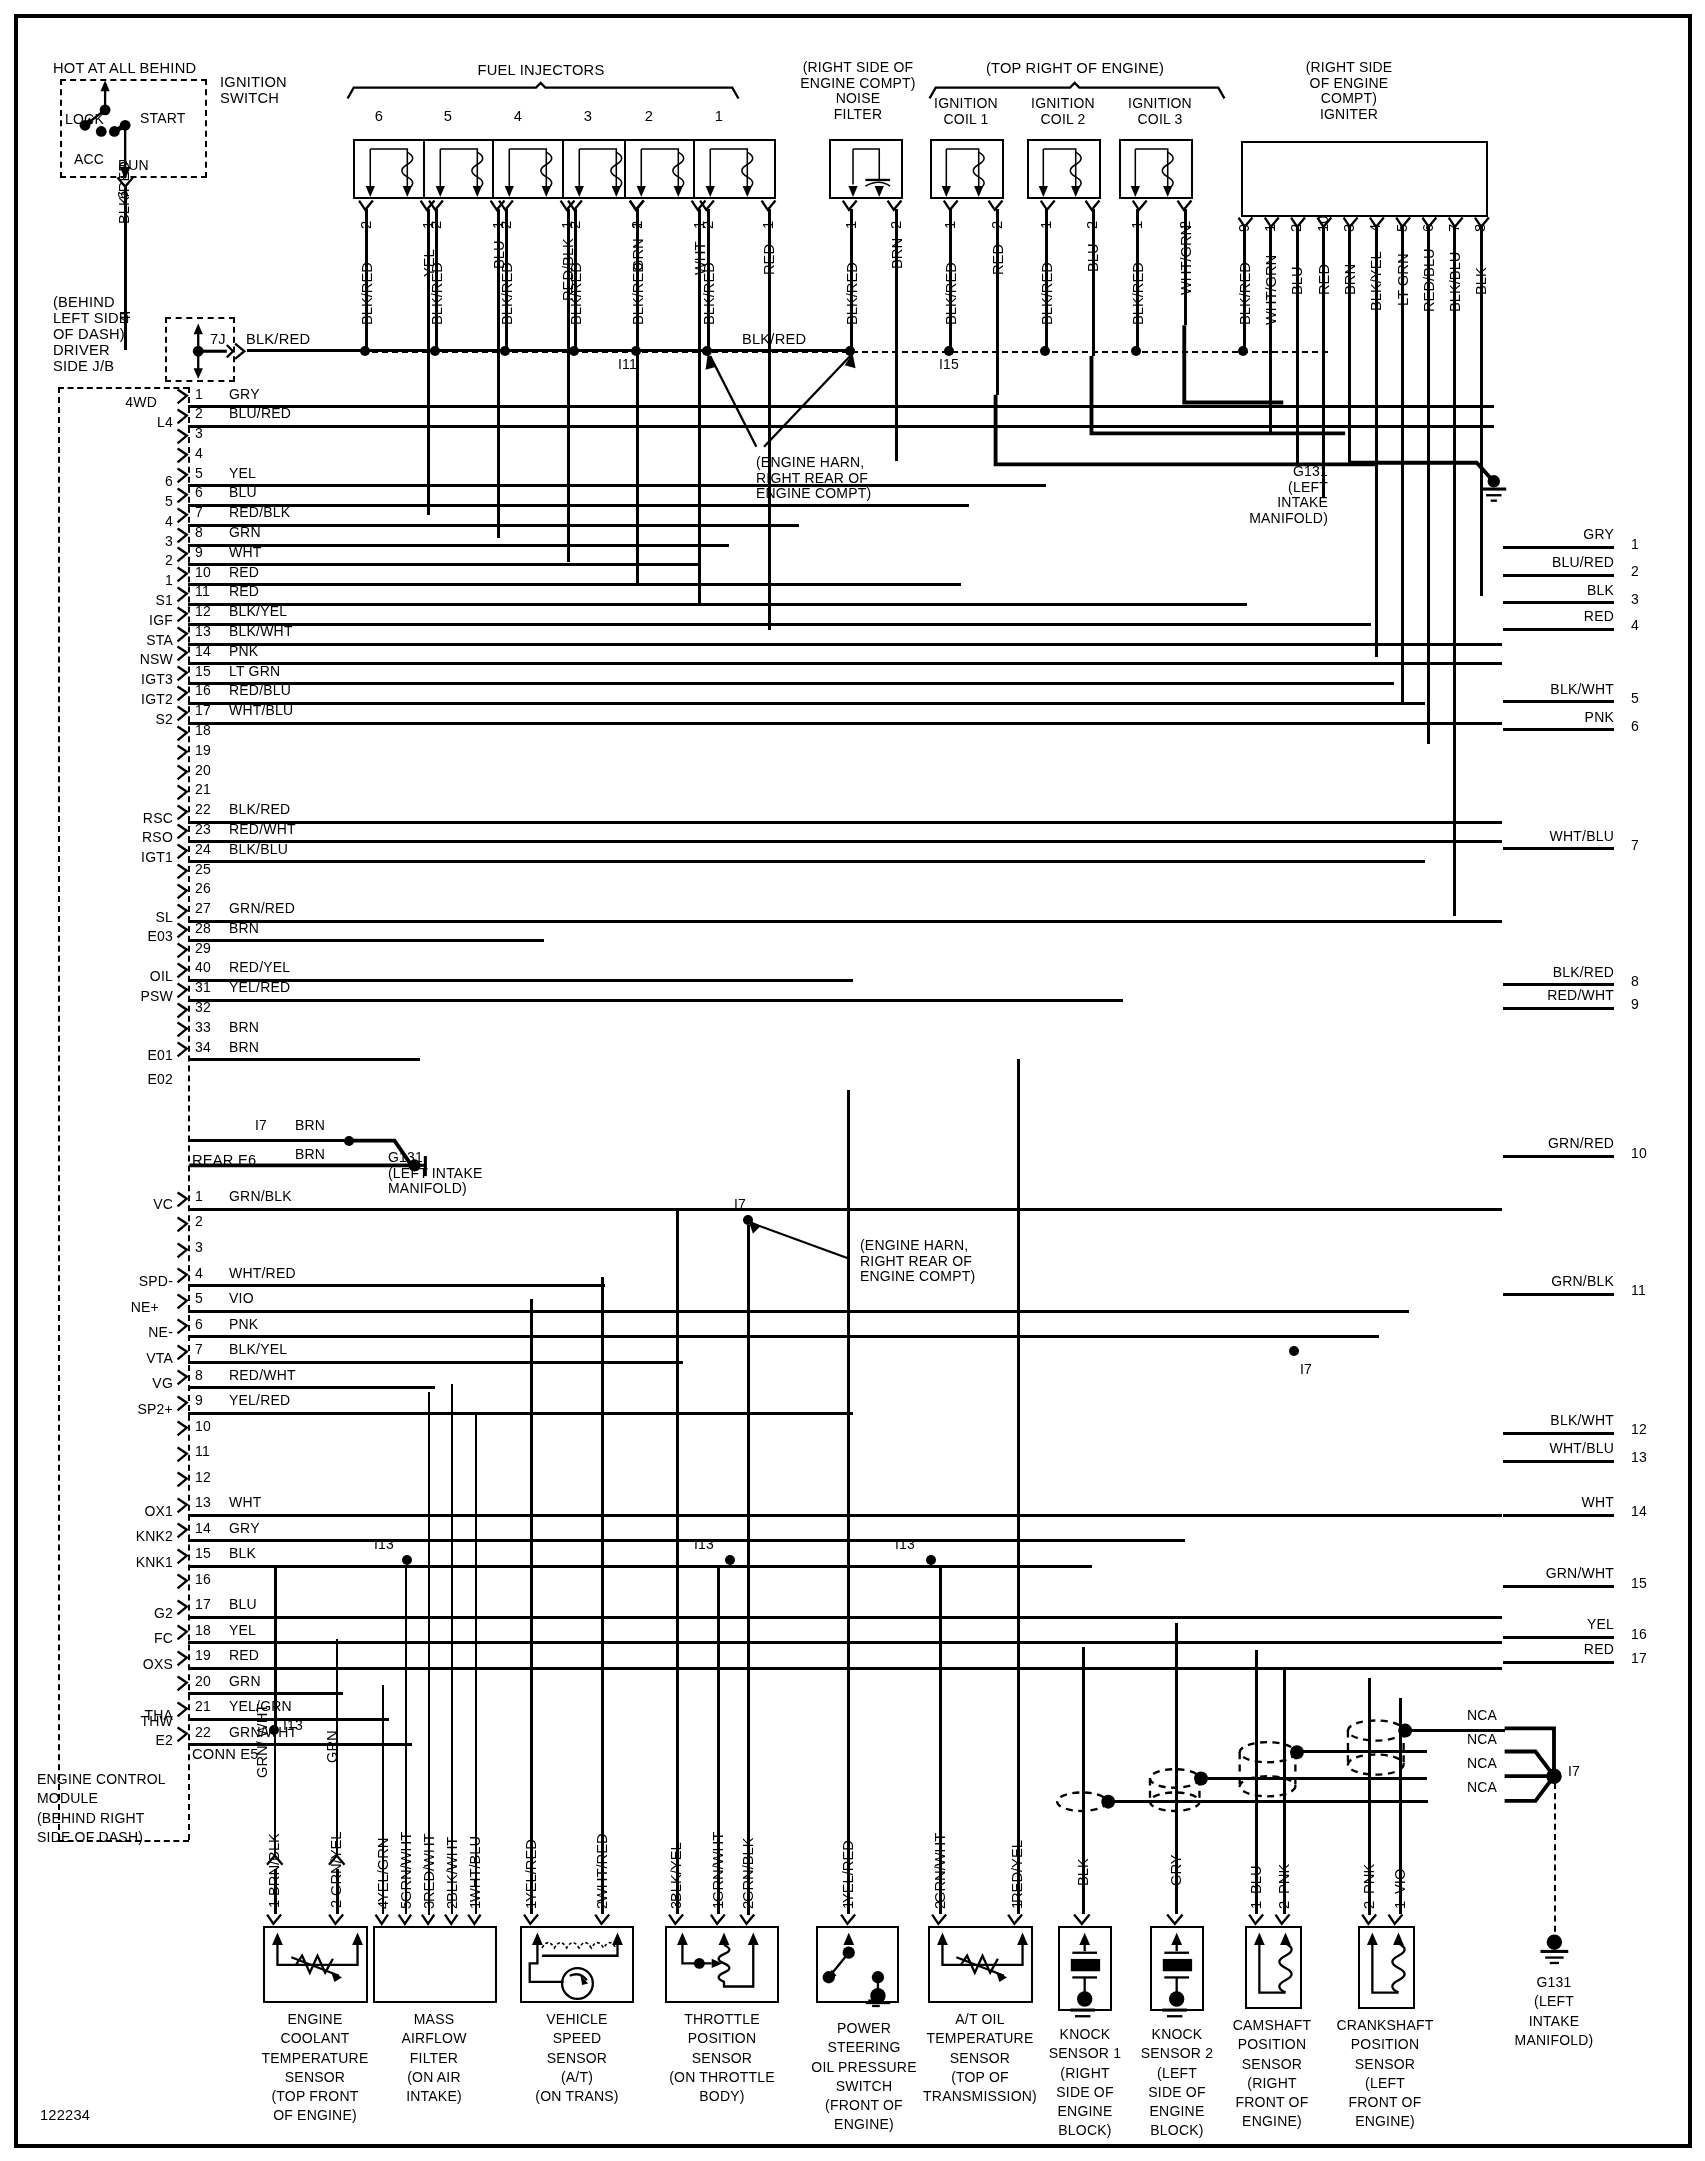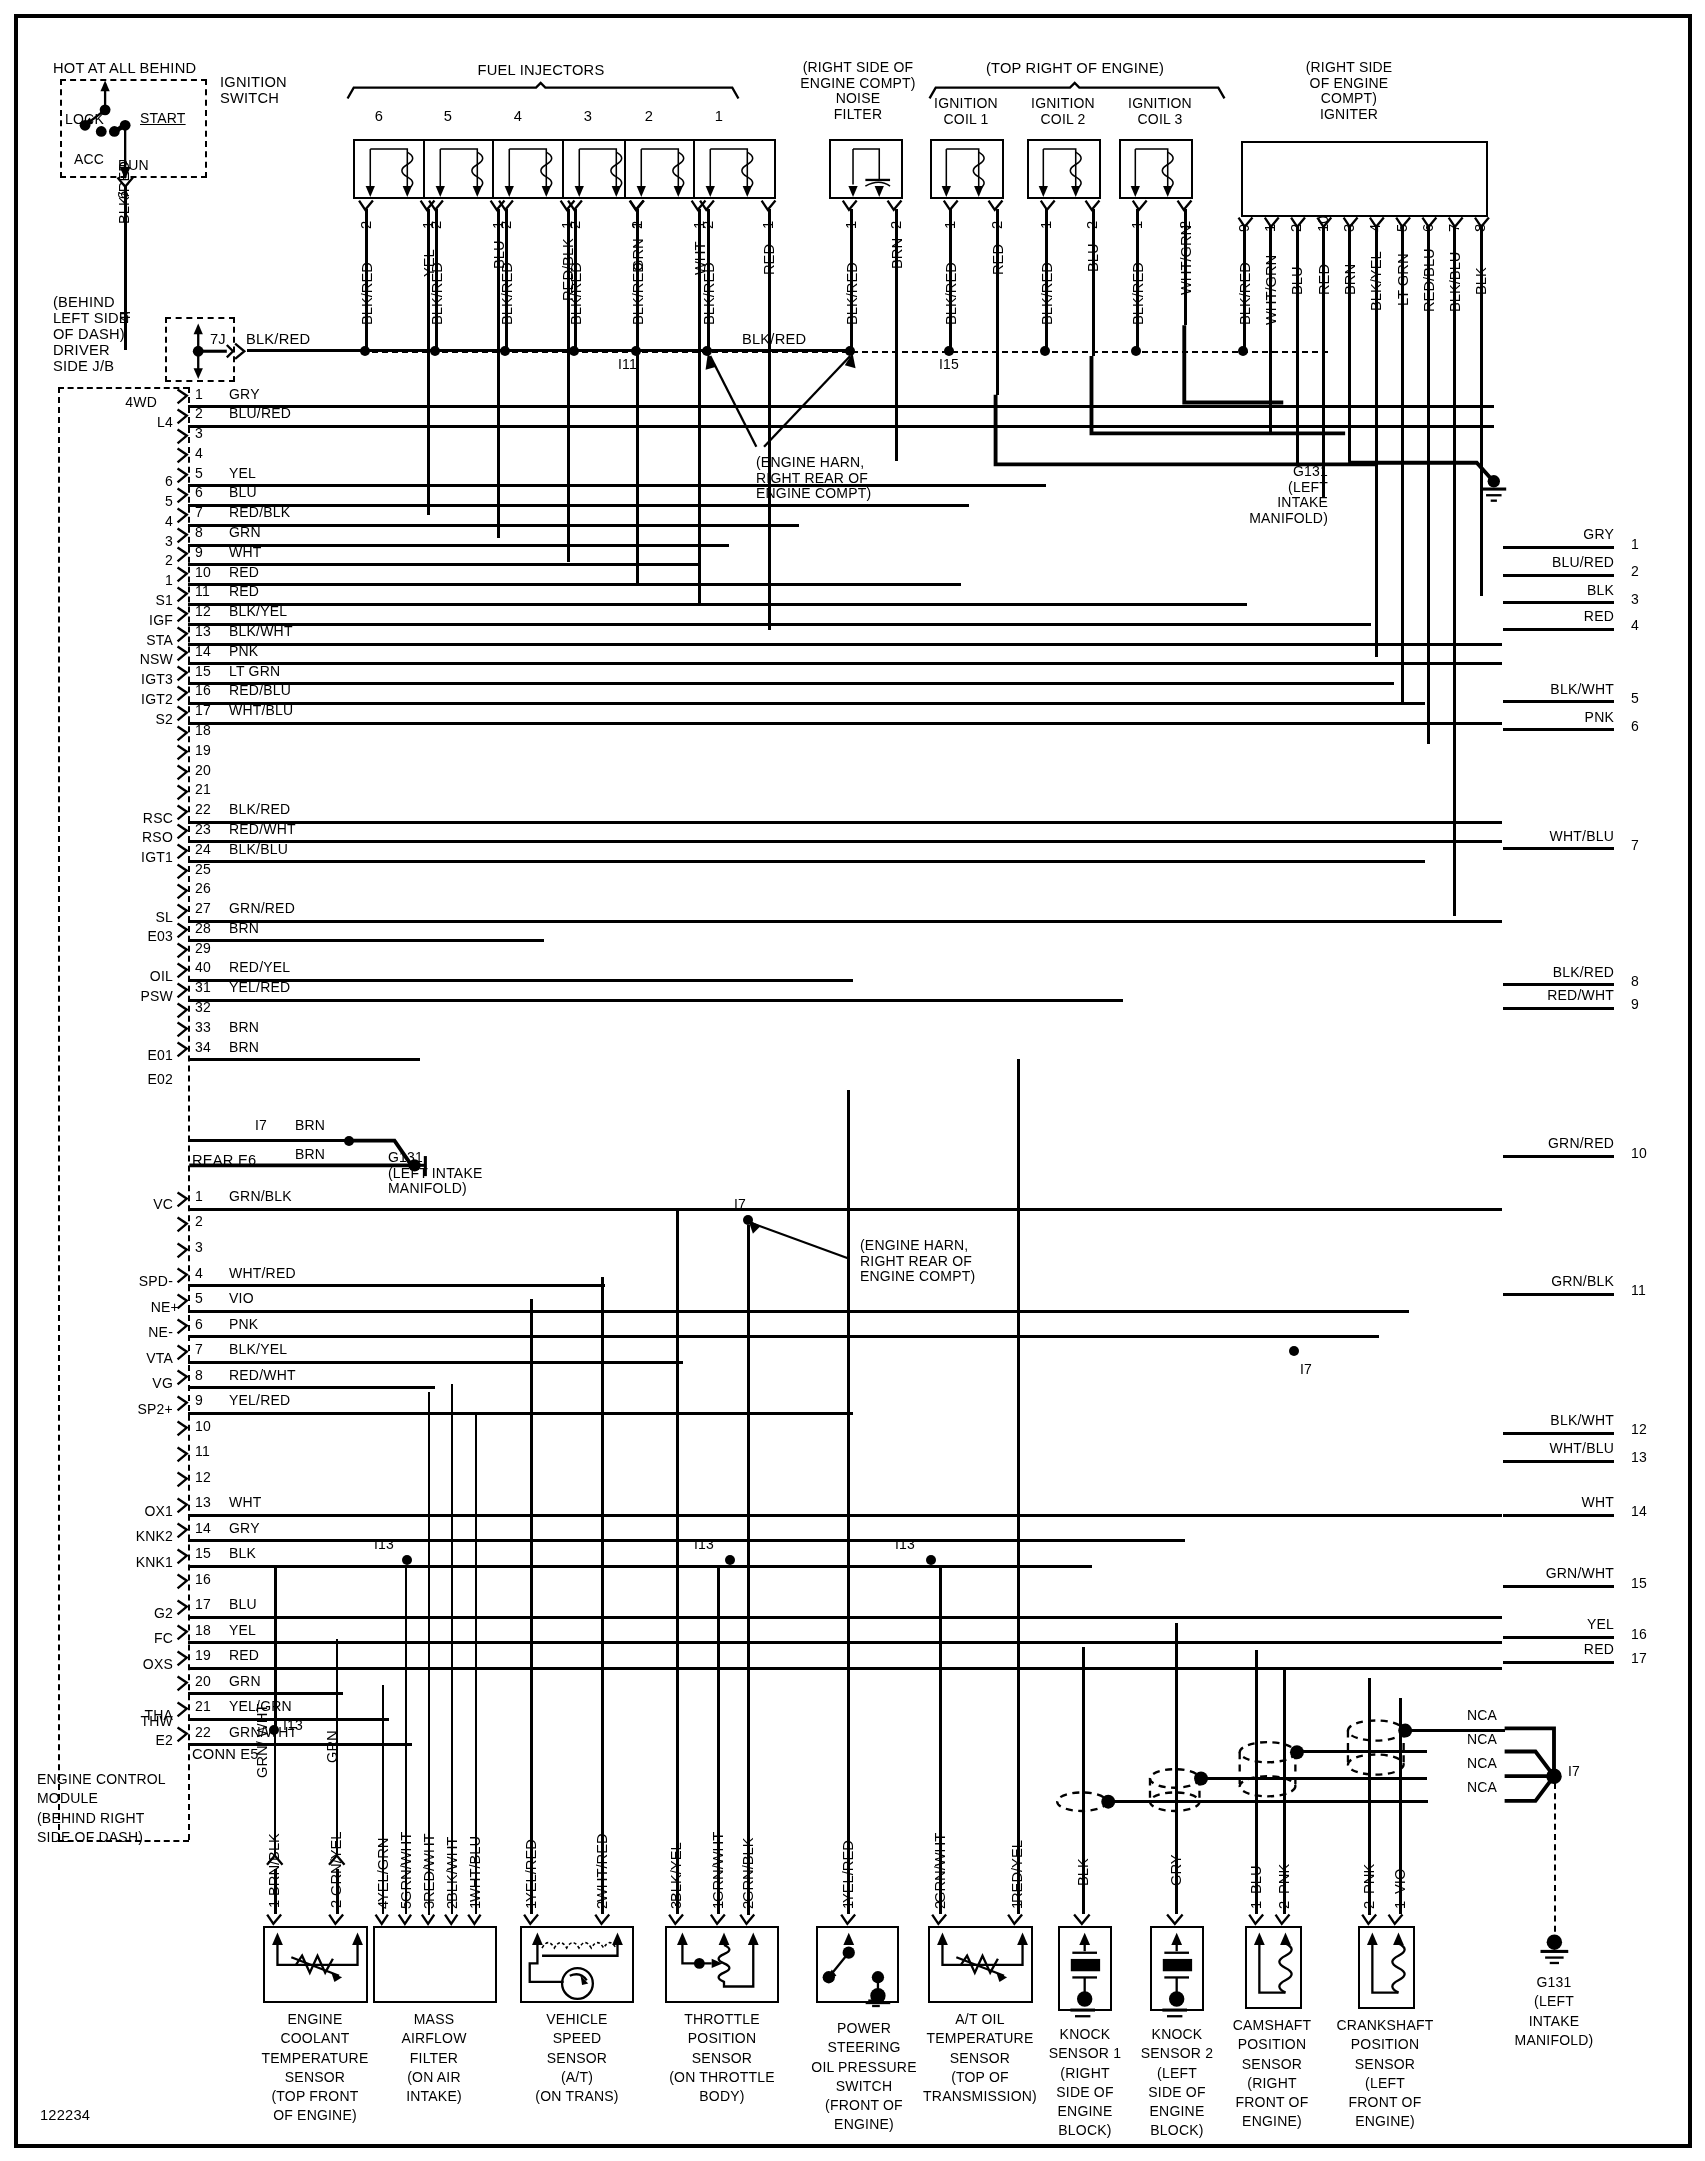--- a/index.html
+++ b/index.html
@@ -28,21 +28,21 @@
 <div id="page">
   <div id="frame"></div>
 
   <div class="t" style="left:53px;top:60px;">HOT AT ALL BEHIND</div>
   <div class="dashbox" style="left:60px;top:79px;width:147px;height:99px;"></div>
   <div class="t" style="left:220px;top:74px;white-space:pre;">IGNITION
 SWITCH</div>
   <div class="t sm" style="left:65px;top:112px;">LOCK</div>
   <div class="t sm" style="left:74px;top:152px;">ACC</div>
   <div class="t sm" style="left:118px;top:158px;">RUN</div>
-  <div class="t sm" style="left:140px;top:111px;text-decoration:underline;">START</div>
+  <div class="t sm" style="left:140px;top:111px;">START</div>
   <svg style="left:60px;top:79px;width:155px;height:108px;" viewBox="0 0 200 140" width="155" height="108">
     <line x1="58" y1="40" x2="58" y2="6" stroke="#000" stroke-width="3"></line>
     <polygon points="58,2 52,16 64,16" fill="#000"></polygon>
     <circle cx="58" cy="40" r="7" fill="#000"></circle>
     <line x1="58" y1="40" x2="32" y2="60" stroke="#000" stroke-width="3"></line>
     <polygon points="28,62 42,58 38,50" fill="#000"></polygon>
     <circle cx="32" cy="60" r="7" fill="#000"></circle>
     <circle cx="53" cy="68" r="7" fill="#000"></circle>
     <circle cx="70" cy="68" r="7" fill="#000"></circle>
     <circle cx="84" cy="60" r="7" fill="#000"></circle>
@@ -733,21 +733,21 @@
         <div class="t sm" style="left:195px;top:1266px;">4</div>
         <div class="t sm tr" style="left:173px;top:1274px;">SPD-</div>
         <div class="t sm" style="left:229px;top:1266px;">WHT/RED</div>
       </div>
       <div class="hl" style="left: 188px; top: 1284px; width: 417px;"></div>
       <div style="position: absolute; left: 0px; top: 0px;">
         <svg style="left:176px;top:1293px;width:17px;height:17px;" viewBox="0 0 22 22" width="17" height="17">
           <path d="M2,2 L14,10 L2,20" stroke="#000" stroke-width="3" fill="none"></path>
         </svg>
         <div class="t sm" style="left:195px;top:1291px;">5</div>
-        <div class="t sm tr" style="left:179px;top:1300px;padding-left:9px;">NE+</div>
+        <div class="t sm tr" style="left:159px;top:1300px;padding-left:9px;">NE+</div>
         <div class="t sm" style="left:229px;top:1291px;">VIO</div>
       </div>
       <div class="hl" style="left: 188px; top: 1310px; width: 1221px;"></div>
       <div style="position: absolute; left: 0px; top: 0px;">
         <svg style="left:176px;top:1318px;width:17px;height:17px;" viewBox="0 0 22 22" width="17" height="17">
           <path d="M2,2 L14,10 L2,20" stroke="#000" stroke-width="3" fill="none"></path>
         </svg>
         <div class="t sm" style="left:195px;top:1317px;">6</div>
         <div class="t sm tr" style="left:173px;top:1325px;">NE-</div>
         <div class="t sm" style="left:229px;top:1317px;">PNK</div>

